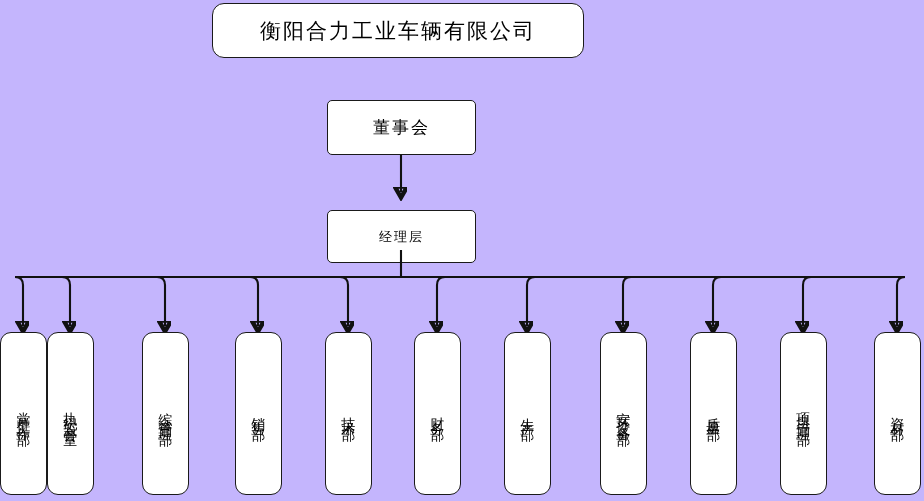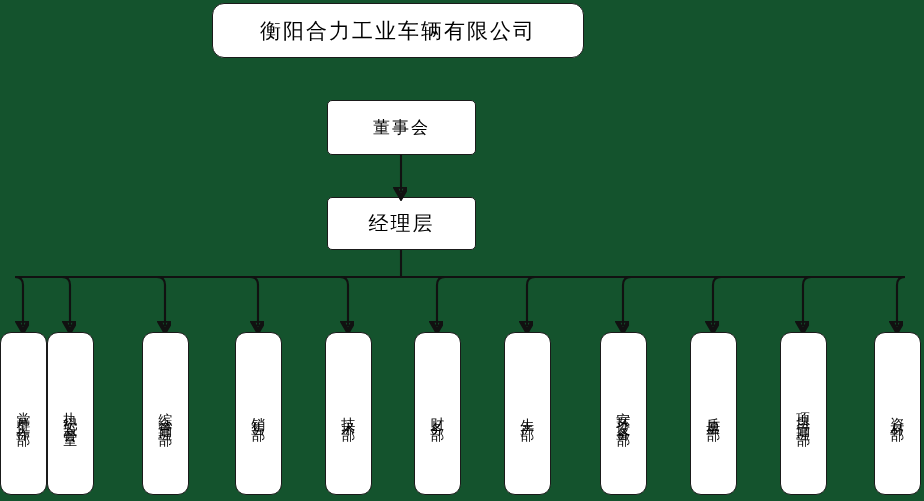--- a/index.html
+++ b/index.html
@@ -8,21 +8,21 @@
     background: #ffffff;
   }
   body {
     font-family: "DejaVu Sans", "Liberation Sans", sans-serif;
     color: #000000;
   }
   #canvas {
     position: relative;
     width: 924px;
     height: 501px;
-    background: #14532d;
+    background: #c4b5fd;
     overflow: hidden;
   }
   .node {
     position: absolute;
     box-sizing: border-box;
     background: #ffffff;
     border: 1.4px solid #1a1a1a;
     border-radius: 5px;
     display: flex;
     align-items: center;
@@ -52,24 +52,24 @@
   .node-board {
     left: 327px;
     top: 100px;
     width: 149px;
     height: 55px;
     font-size: 17px;
     letter-spacing: 2px;
   }
   .node-mgmt {
     left: 327px;
-    top: 197px;
+    top: 210px;
     width: 149px;
     height: 53px;
-    font-size: 20px;
+    font-size: 13px;
     letter-spacing: 2px;
   }
   .node-dept {
     top: 332px;
     height: 163px;
     width: 47px;
     border-radius: 11px;
     font-size: 14px;
   }
   .vtext {

